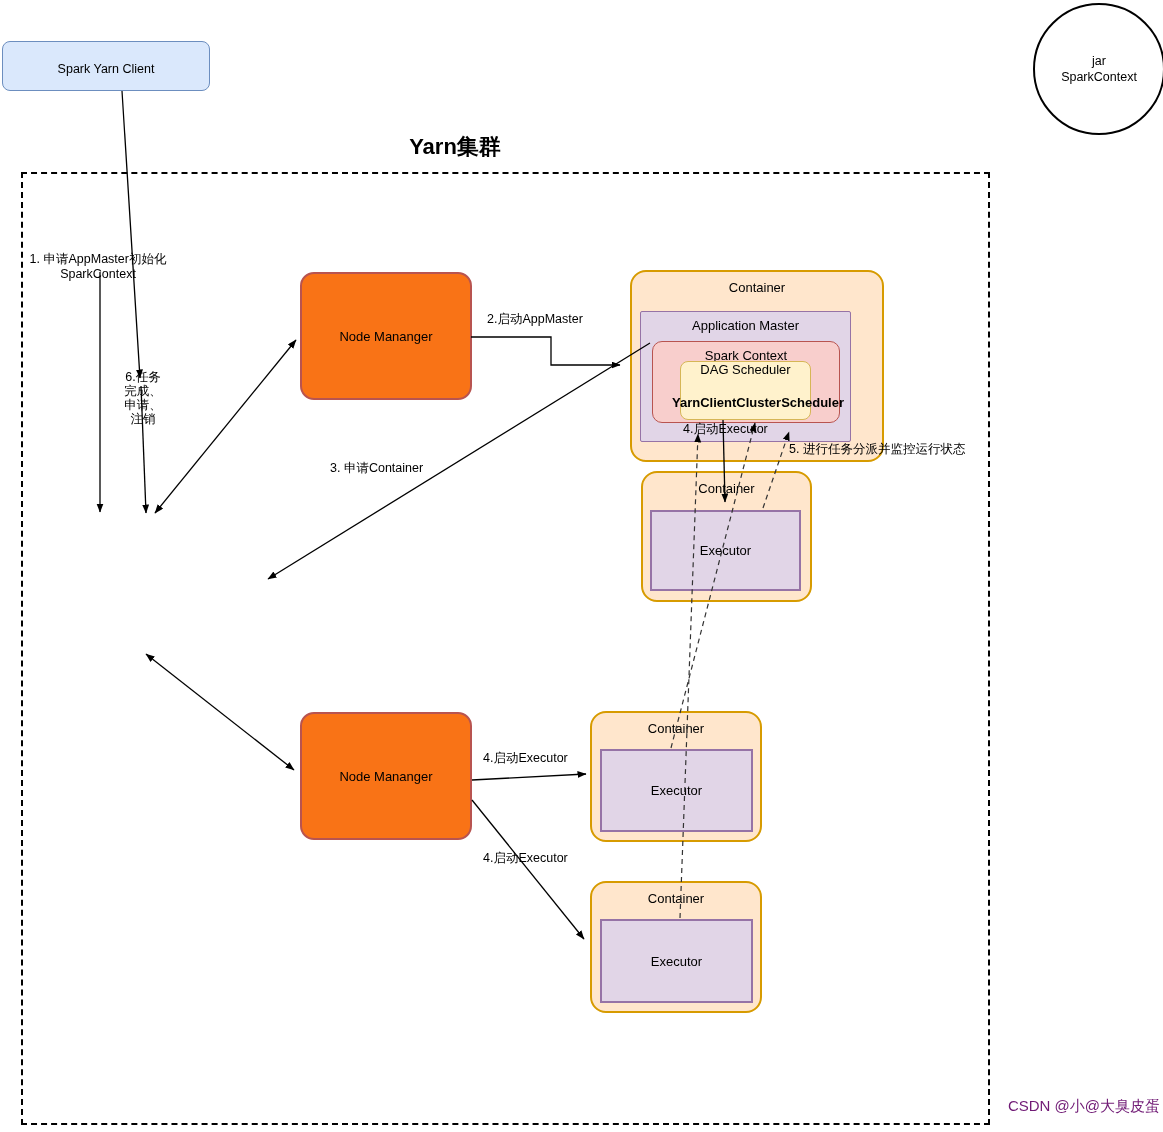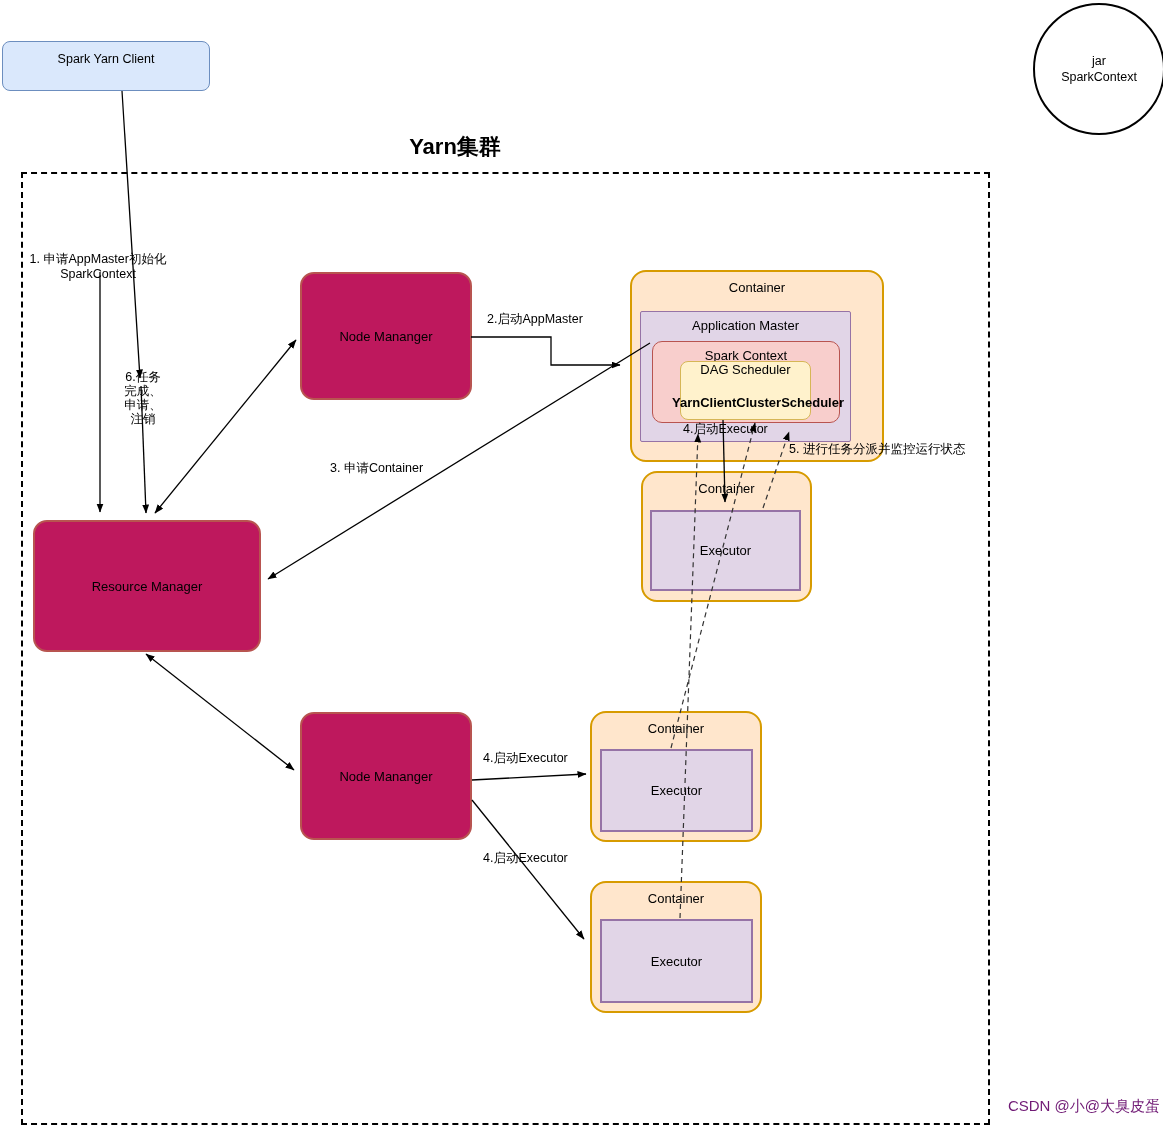--- a/index.html
+++ b/index.html
@@ -5,30 +5,30 @@
   html,body{margin:0;padding:0;background:#ffffff;}
   body{font-family:"Liberation Sans","DejaVu Sans",sans-serif;color:#000;}
   .canvas{position:relative;width:1163px;height:1132px;background:#fff;overflow:hidden;}
 
   .wires{position:absolute;left:0;top:0;z-index:30;pointer-events:none;}
 
   .box{position:absolute;box-sizing:border-box;z-index:10;}
   .lbl{position:absolute;z-index:20;font-size:12.5px;line-height:15px;white-space:nowrap;}
 
   .client{left:2px;top:41px;width:208px;height:50px;background:#dae8fc;border:1px solid #6c8ebf;
-          border-radius:8px;text-align:center;padding-top:10px;font-size:12.5px;}
+          border-radius:8px;text-align:center;padding-top:20px;font-size:12.5px;}
 
   .jar-circle{left:1033px;top:3px;width:128px;height:128px;border:2px solid #000;border-radius:50%;
           background:#fff;display:flex;flex-direction:column;align-items:center;justify-content:center;
           font-size:12.5px;line-height:16px;z-index:10;position:absolute;}
 
   .cluster{left:21px;top:172px;width:969px;height:953px;border:2px dashed #000;background:transparent;z-index:1;}
   .title{left:340px;top:134px;width:230px;text-align:center;font-size:22px;font-weight:bold;line-height:26px;}
 
-  .rednode{background:#be185d;border:2px solid #b85450;border-radius:14px;display:flex;
+  .rednode{background:#f97316;border:2px solid #b85450;border-radius:14px;display:flex;
            align-items:center;justify-content:center;font-size:13px;}
   .nm1{left:300px;top:272px;width:172px;height:128px;}
   .nm2{left:300px;top:712px;width:172px;height:128px;}
   .rm{left:33px;top:520px;width:228px;height:132px;}
 
   .container-box{background:#ffe6cc;border:2px solid #d79b00;border-radius:16px;text-align:center;
            padding-top:8px;font-size:13px;}
   .cA{left:630px;top:270px;width:254px;height:192px;}
   .cB{left:641px;top:471px;width:171px;height:131px;}
   .cC{left:590px;top:711px;width:172px;height:131px;}
@@ -74,23 +74,20 @@
   <div class="jar-circle">
     <span>jar</span>
     <span>SparkContext</span>
   </div>
 
   <div class="box rednode nm1">
     <span>Node Mananger</span>
   </div>
   <div class="box rednode nm2">
     <span>Node Mananger</span>
-  </div>
-  <div class="box rednode rm">
-    <span>Resource Manager</span>
   </div>
 
   <div class="box container-box cA">
     <span>Container</span>
   </div>
   <div class="box purple-box am">
     <span>Application Master</span>
   </div>
   <div class="box pink-inner">
     <span>Spark Context</span>

